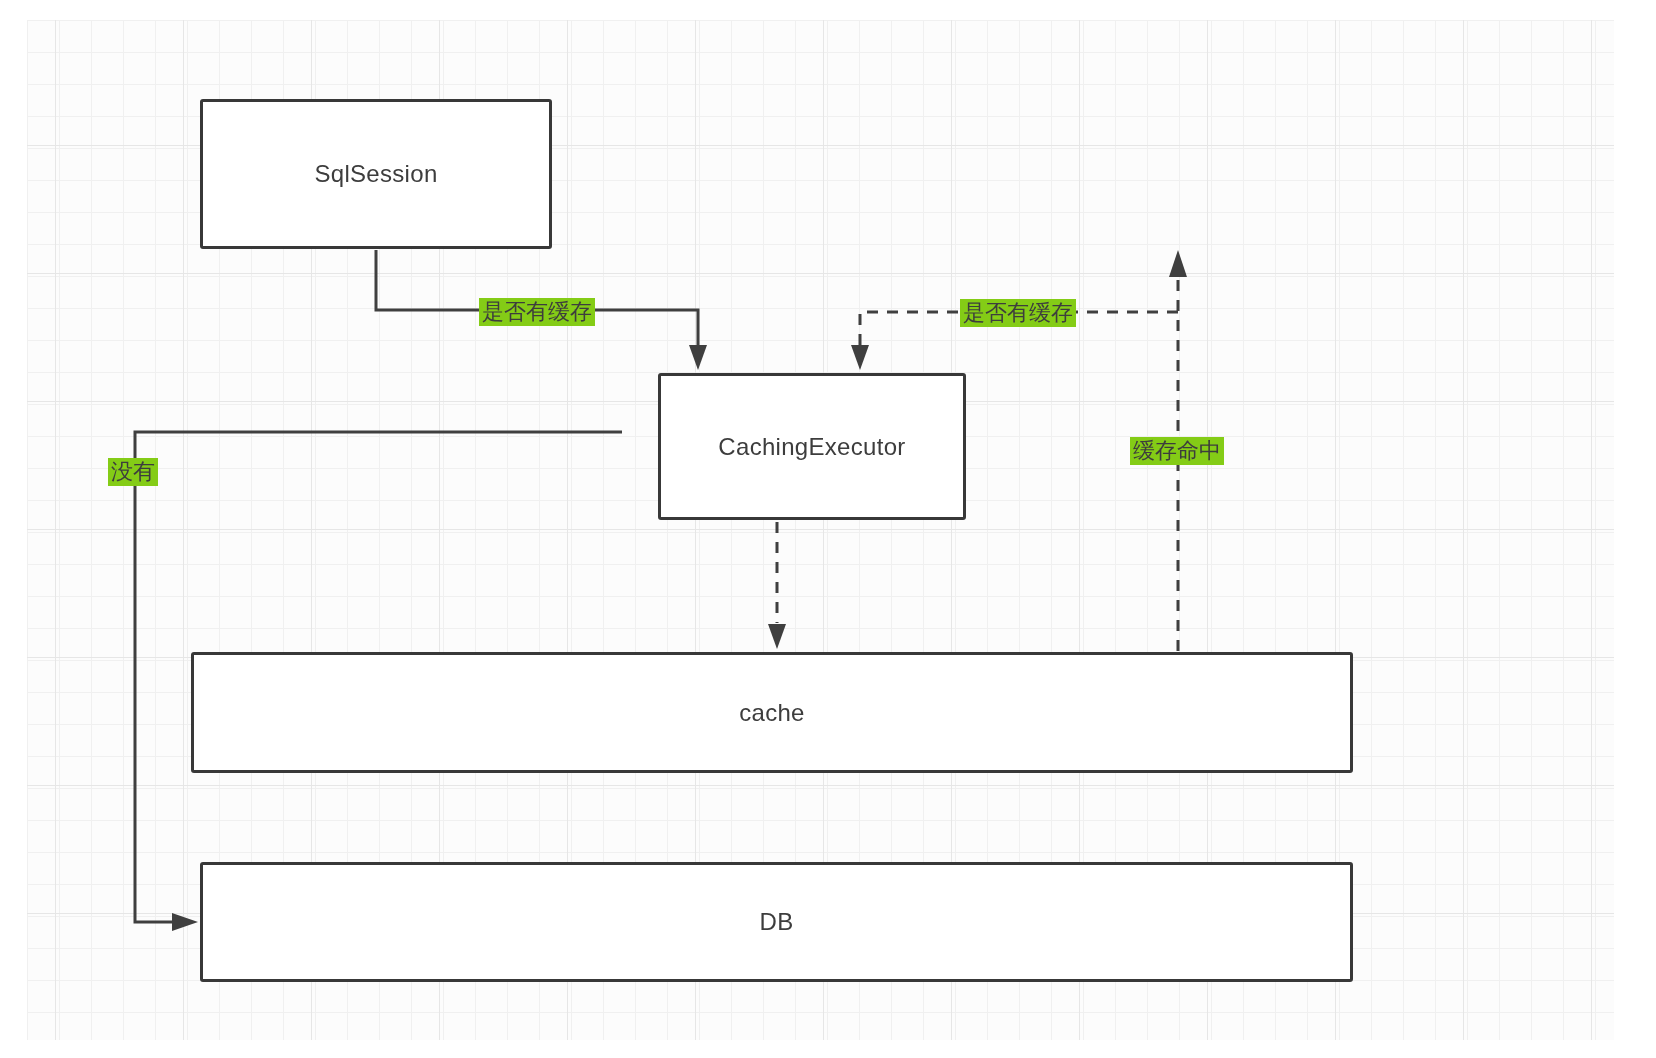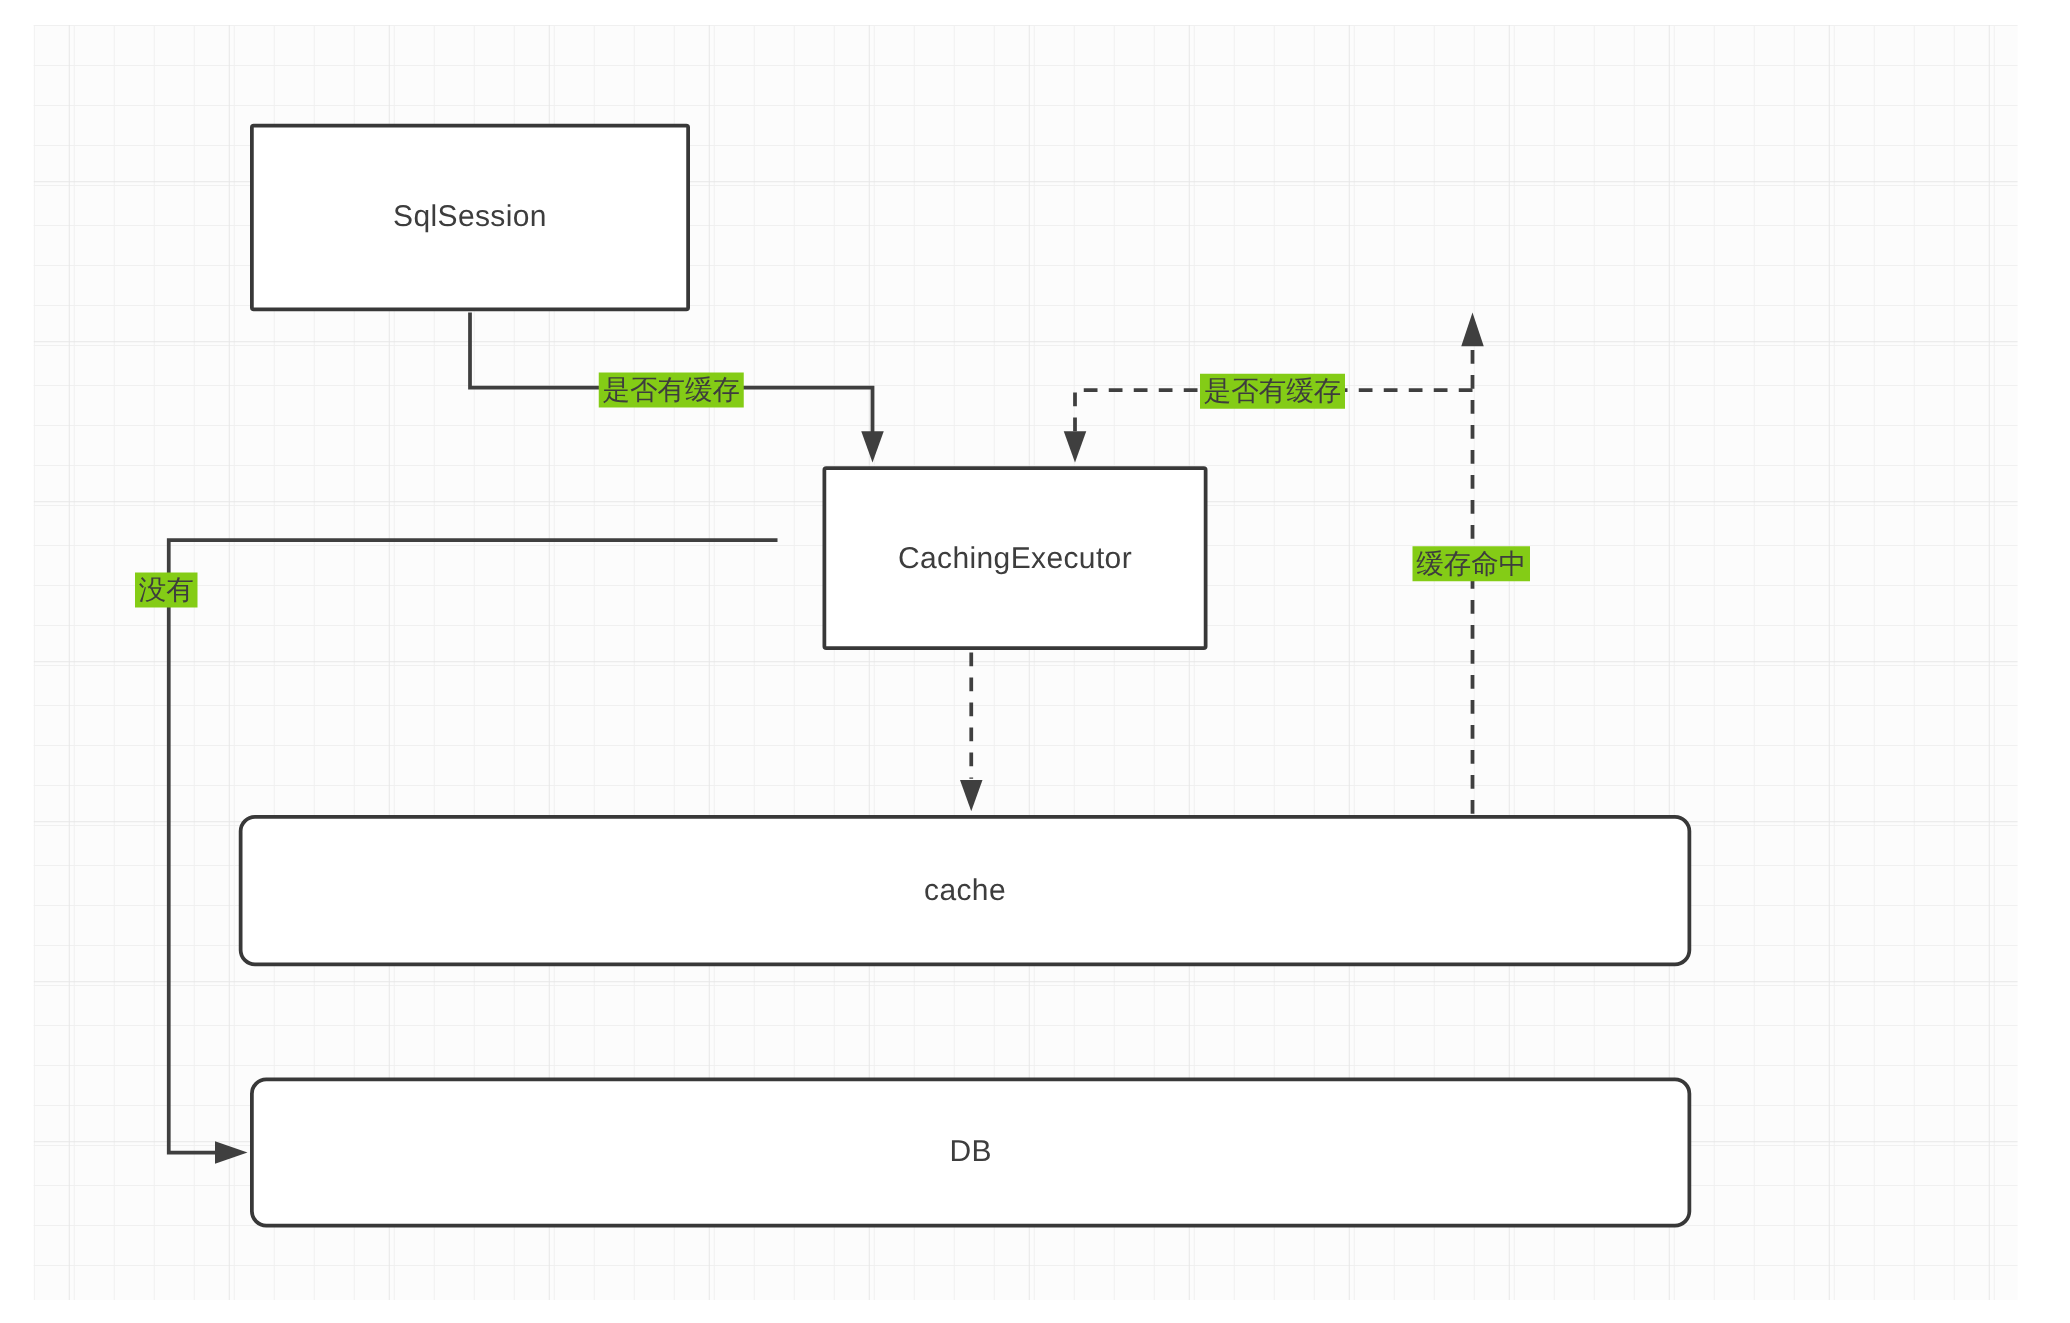--- a/index.html
+++ b/index.html
@@ -43,21 +43,21 @@
     background: #ffffff;
     border: 3px solid #383838;
     display: flex;
     align-items: center;
     justify-content: center;
     color: #3d3d3d;
     font-size: 24px;
     letter-spacing: 0.3px;
   }
   .node.rounded { border-radius: 3px; }
-  .node.rect { border-radius: 13px; }
+  .node.rect { border-radius: 3px; }
   .edge-label {
     position: absolute;
     transform: translate(-50%, -50%);
     background: #84cc16;
     color: #3d3d3d;
     font-size: 22px;
     line-height: 26px;
     padding: 1px 3px;
     white-space: nowrap;
   }

